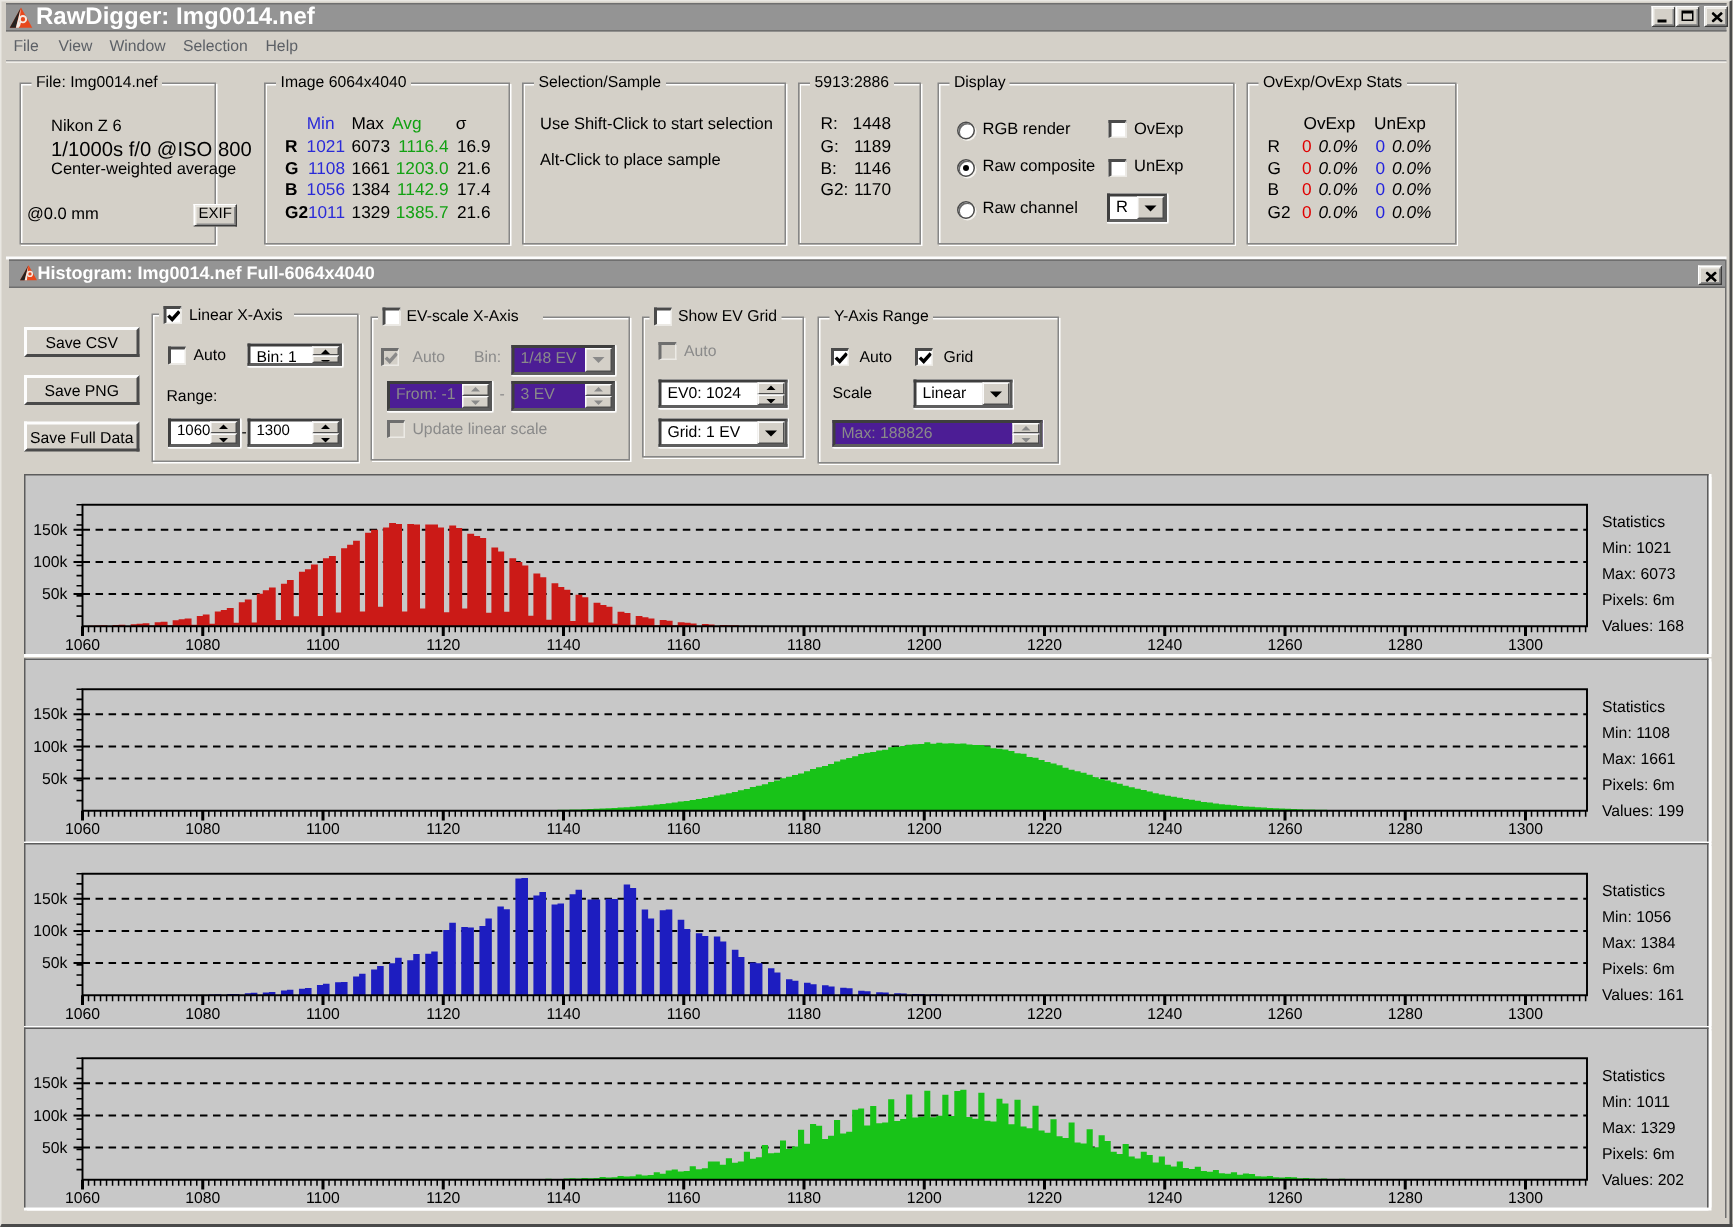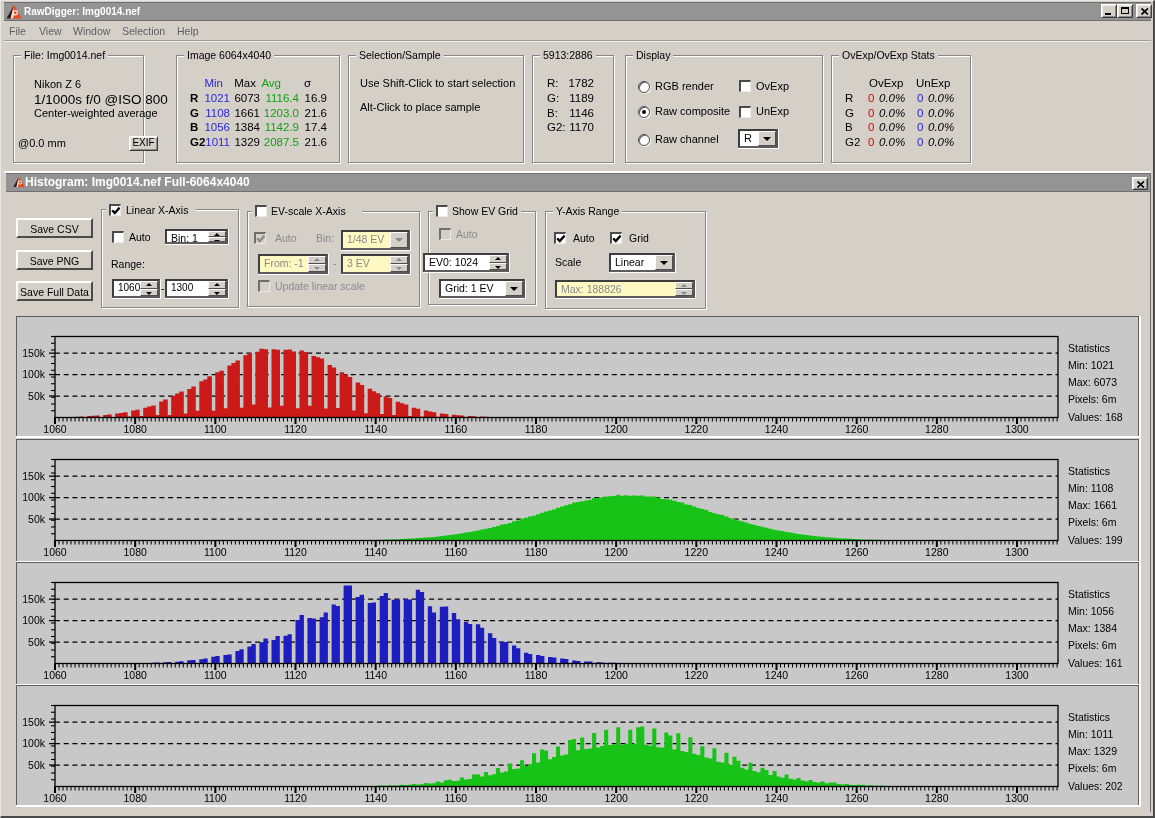--- a/index.html
+++ b/index.html
@@ -5,29 +5,29 @@
 body { font-family:"Liberation Sans", sans-serif; font-size:10.5px; color:#000;
   background:#d4d0c8; position:relative; }
 .abs { position:absolute; }
 
 #winborder { left:0; top:0; width:1155px; height:818px; border:solid;
   border-width:1px 2px 2px 1px; border-color:#e9e7e2 #4a4a4a #4a4a4a #e9e7e2;
   z-index:50; pointer-events:none; }
 
 .tbar { left:4px; width:1147px; height:19px; background:#949494;
   border-top:1px solid #6f6f6f; border-bottom:1px solid #6f6f6f; }
-.ttext { color:#fff; font-weight:bold; font-size:10px; line-height:17px; position:absolute; }
+.ttext { color:#fff; font-weight:bold; font-size:16px; line-height:17px; position:absolute; }
 
 .wbtn { background:#d4d0c8; border:1px solid; border-color:#ffffff #3c3c3c #3c3c3c #ffffff;
   box-shadow:inset 1px 1px 0 #efede8, inset -1px -1px 0 #8a8a8a; }
 .raised { background:#d4d0c8; border:2px solid; border-color:#fdfdfd #4a4a4a #4a4a4a #fdfdfd; }
 
 .sunken { background:#fff; border:2px solid; border-color:#3e3e3e #565656 #5e5e5e #3e3e3e;
   box-shadow:1px 1px 0 #fcfcfc, 0 1px 0 #fcfcfc, 1px 0 0 #fcfcfc; }
-.sunken.dis { background:#fef9c3; color:#8a8a8a; }
+.sunken.dis { background:#4c1d95; color:#8a8a8a; }
 
 .grp { border:1px solid #868686; box-shadow:1px 1px 0 #fff, inset 1px 1px 0 #fff; }
 .grp .lbl { position:absolute; top:-7px; left:7px; background:#d4d0c8; padding:0 3px;
   line-height:13px; white-space:nowrap; }
 
 .cb { width:12px; height:12px; background:#fff; position:absolute;
   border-top:2px solid #4a4a4a; border-left:2px solid #4a4a4a;
   border-right:1px solid #eceae5; border-bottom:1px solid #eceae5; }
 .cb.dis { background:#d4d0c8; border-top-color:#6e6e6e; border-left-color:#6e6e6e; }
 .cb svg { position:absolute; left:0px; top:0px; }
@@ -120,36 +120,36 @@
     <div class="abs" style="top:51.5px;right:41px;color:#12a112">1203.0</div>
     <div class="abs" style="top:51.5px;right:13px">21.6</div>
     <div class="abs" style="top:66px;left:14px;font-weight:bold">B</div>
     <div class="abs" style="top:66px;right:110px;color:#2a2ad8">1056</div>
     <div class="abs" style="top:66px;right:80px">1384</div>
     <div class="abs" style="top:66px;right:41px;color:#12a112">1142.9</div>
     <div class="abs" style="top:66px;right:13px">17.4</div>
     <div class="abs" style="top:81px;left:14px;font-weight:bold">G2</div>
     <div class="abs" style="top:81px;right:110px;color:#2a2ad8">1011</div>
     <div class="abs" style="top:81px;right:80px">1329</div>
-    <div class="abs" style="top:81px;right:41px;color:#12a112">2087.5</div>
+    <div class="abs" style="top:81px;right:41px;color:#12a112">1385.7</div>
     <div class="abs" style="top:81px;right:13px">21.6</div>
 </div>
 
 <div class="abs grp" style="left:348px;top:55px;width:176px;height:108px">
   <div class="lbl">Selection/Sample</div>
 </div>
 <div class="abs" style="left:360px;top:77px;font-size:11px">Use Shift-Click to start selection</div>
 <div class="abs" style="left:360px;top:101px;font-size:11px">Alt-Click to place sample</div>
 
 <div class="abs grp" style="left:532px;top:55px;width:82px;height:108px">
   <div class="lbl">5913:2886</div>
 </div>
 <div class="abs" style="left:532px;top:55px;width:82px;font-size:11.5px">
   <div class="abs" style="top:22px;left:15px">R:</div>
-    <div class="abs" style="top:22px;right:20px">1782</div>
+    <div class="abs" style="top:22px;right:20px">1448</div>
     <div class="abs" style="top:37px;left:15px">G:</div>
     <div class="abs" style="top:37px;right:20px">1189</div>
     <div class="abs" style="top:51.5px;left:15px">B:</div>
     <div class="abs" style="top:51.5px;right:20px">1146</div>
     <div class="abs" style="top:66px;left:15px">G2:</div>
     <div class="abs" style="top:66px;right:20px">1170</div>
 </div>
 
 <div class="abs grp" style="left:625px;top:55px;width:198px;height:108px">
   <div class="lbl">Display</div>
@@ -308,21 +308,21 @@
 </div>
 <div class="cb dis" style="left:258px;top:280px"></div>
 <div class="abs gray" style="left:275px;top:280px">Update linear scale</div>
 
 <div class="abs grp" style="left:428px;top:211px;width:108px;height:94px"></div>
 <div class="abs" style="left:433px;top:204px;width:88px;height:14px;background:#d4d0c8"></div>
 <div class="cb" style="left:436px;top:205px"></div>
 <div class="abs" style="left:452px;top:205px">Show EV Grid</div>
 <div class="cb dis" style="left:439px;top:228px"></div>
 <div class="abs gray" style="left:456px;top:228px">Auto</div>
-<div class="abs sunken" style="left:423px;top:253px;width:86px;height:19px">
+<div class="abs sunken" style="left:439px;top:253px;width:86px;height:19px">
   <div class="fld" style="line-height:14px">EV0: 1024</div>
   <div class="spinbtns">
       <div class="sb up">
         <div class="tri-u"></div>
       </div>
       <div class="sb dn">
         <div class="tri-d"></div>
       </div>
     </div>
 </div>

